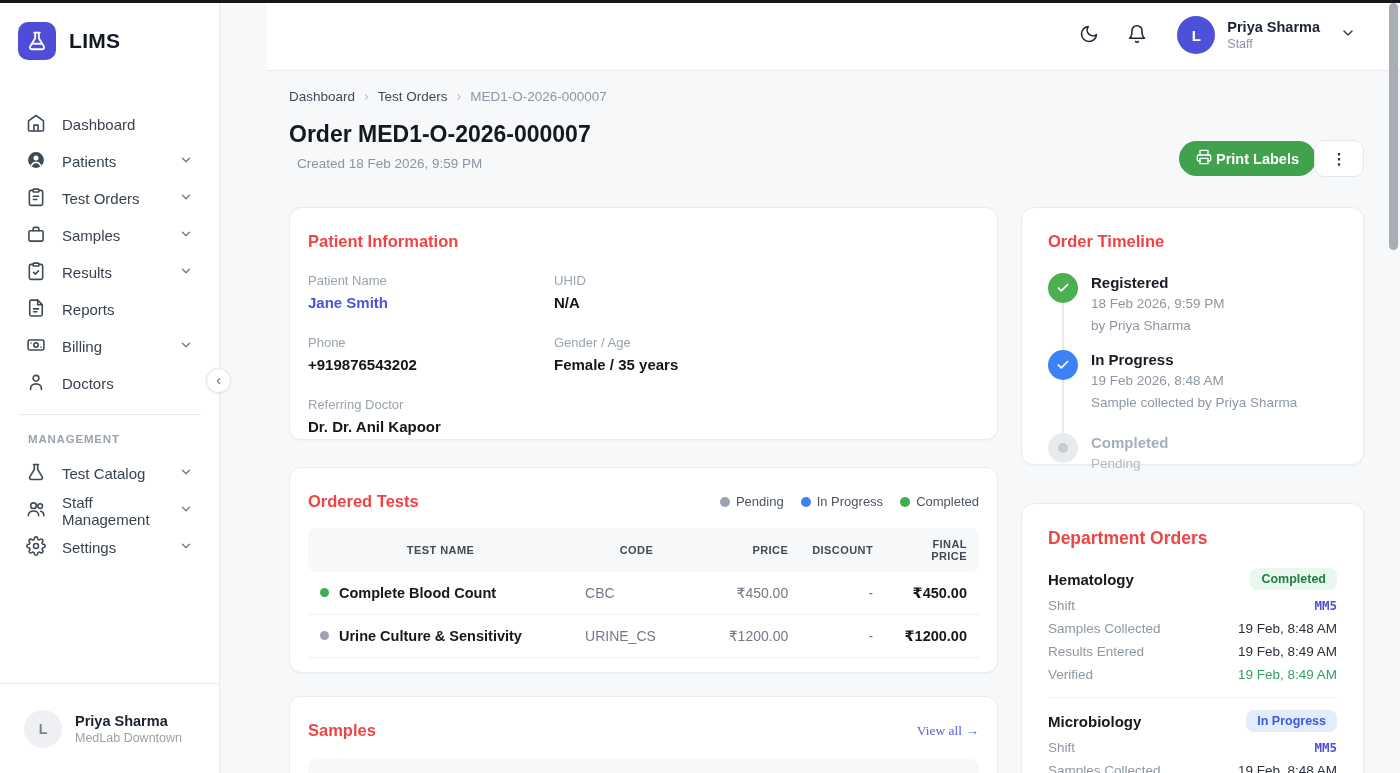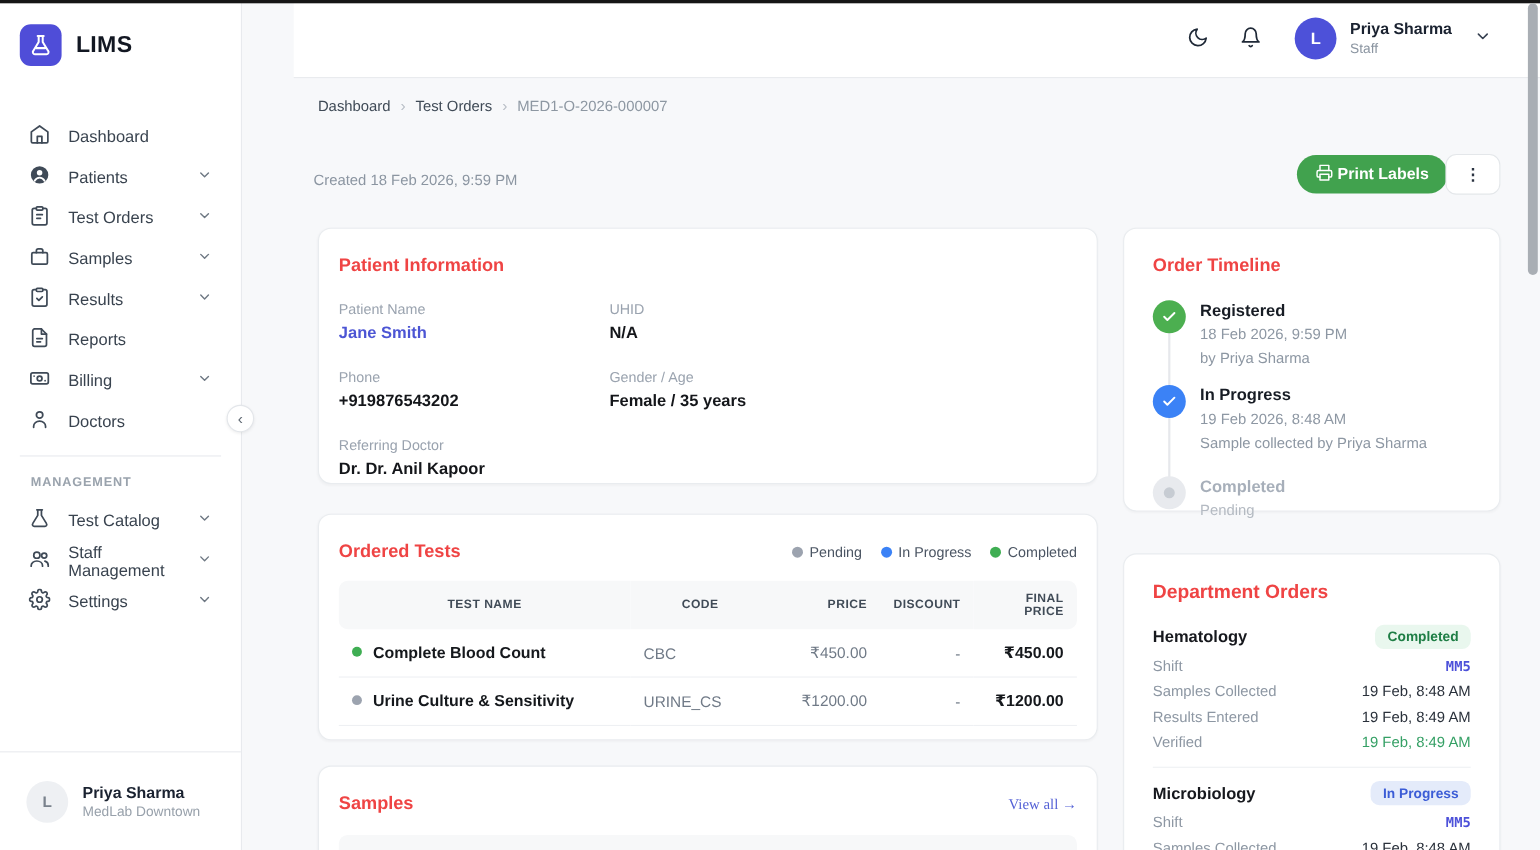--- a/index.html
+++ b/index.html
@@ -46,21 +46,21 @@
   .tb-name { font-size:14.5px; font-weight:700; color:#1a2230; }
   .tb-role { font-size:12.5px; color:#8b95a1; margin-top:2px; }
 
   
   .main { position:absolute; left:267px; top:71px; width:1133px; height:702px; background:#f7f8fa; overflow:hidden; }
   .breadcrumb { position:absolute; left:22px; top:17px; display:flex; align-items:center; font-size:13.5px; }
   .bc-link { color:#3f4a56; cursor:pointer; }
   .bc-sep { color:#b8bec6; margin:0 9px; font-size:14px; }
   .bc-current { color:#8d97a2; }
   .page-title { position:absolute; left:22px; top:50px; font-size:23px; font-weight:700; color:#15181e; }
-  .page-sub { position:absolute; left:18px; top:85px; font-size:13.5px; color:#8b95a1; }
+  .page-sub { position:absolute; left:30px; top:85px; font-size:13.5px; color:#8b95a1; }
   .print-btn { position:absolute; left:912px; top:70px; height:35px; padding:0 17px; border:none; cursor:pointer;
     border-radius:17.5px; background:#41a24e; color:#fff; font-size:14.5px; font-weight:600;
     display:flex; align-items:center; gap:4px; font-family:inherit; }
   .more-btn { position:absolute; left:1047px; top:69px; width:50px; height:37px; background:#fff;
     border:1px solid #e4e7ea; border-radius:10px; cursor:pointer; color:#2b3442; font-size:15px; font-weight:700; }
 
   .card { position:absolute; background:#fff; border:1px solid #e9ecef; border-radius:12px;
     box-shadow:0 1px 2px rgba(16,24,40,.03); }
   .card-title { font-size:16.5px; font-weight:700; color:#ef4444; }
 
@@ -298,20 +298,21 @@
 <main class="main">
 
   <div class="breadcrumb">
     <span class="bc-link">Dashboard</span>
     <span class="bc-sep">›</span>
     <span class="bc-link">Test Orders</span>
     <span class="bc-sep">›</span>
     <span class="bc-current">MED1-O-2026-000007</span>
   </div>
 
+  <h1 class="page-title">Order MED1-O-2026-000007</h1>
   <div class="page-sub">Created 18 Feb 2026, 9:59 PM</div>
 
   <button class="print-btn">
     <span><svg width="16" height="16" viewBox="0 0 24 24" fill="none" stroke="#ffffff" stroke-width="2" stroke-linecap="round" stroke-linejoin="round">
           <path d="M6 9V2h12v7"></path>
           <path d="M6 18H4a2 2 0 0 1-2-2v-5a2 2 0 0 1 2-2h16a2 2 0 0 1 2 2v5a2 2 0 0 1-2 2h-2"></path>
           <rect x="6" y="14" width="12" height="8"></rect>
         </svg></span>
     <span>Print Labels</span>
   </button>

